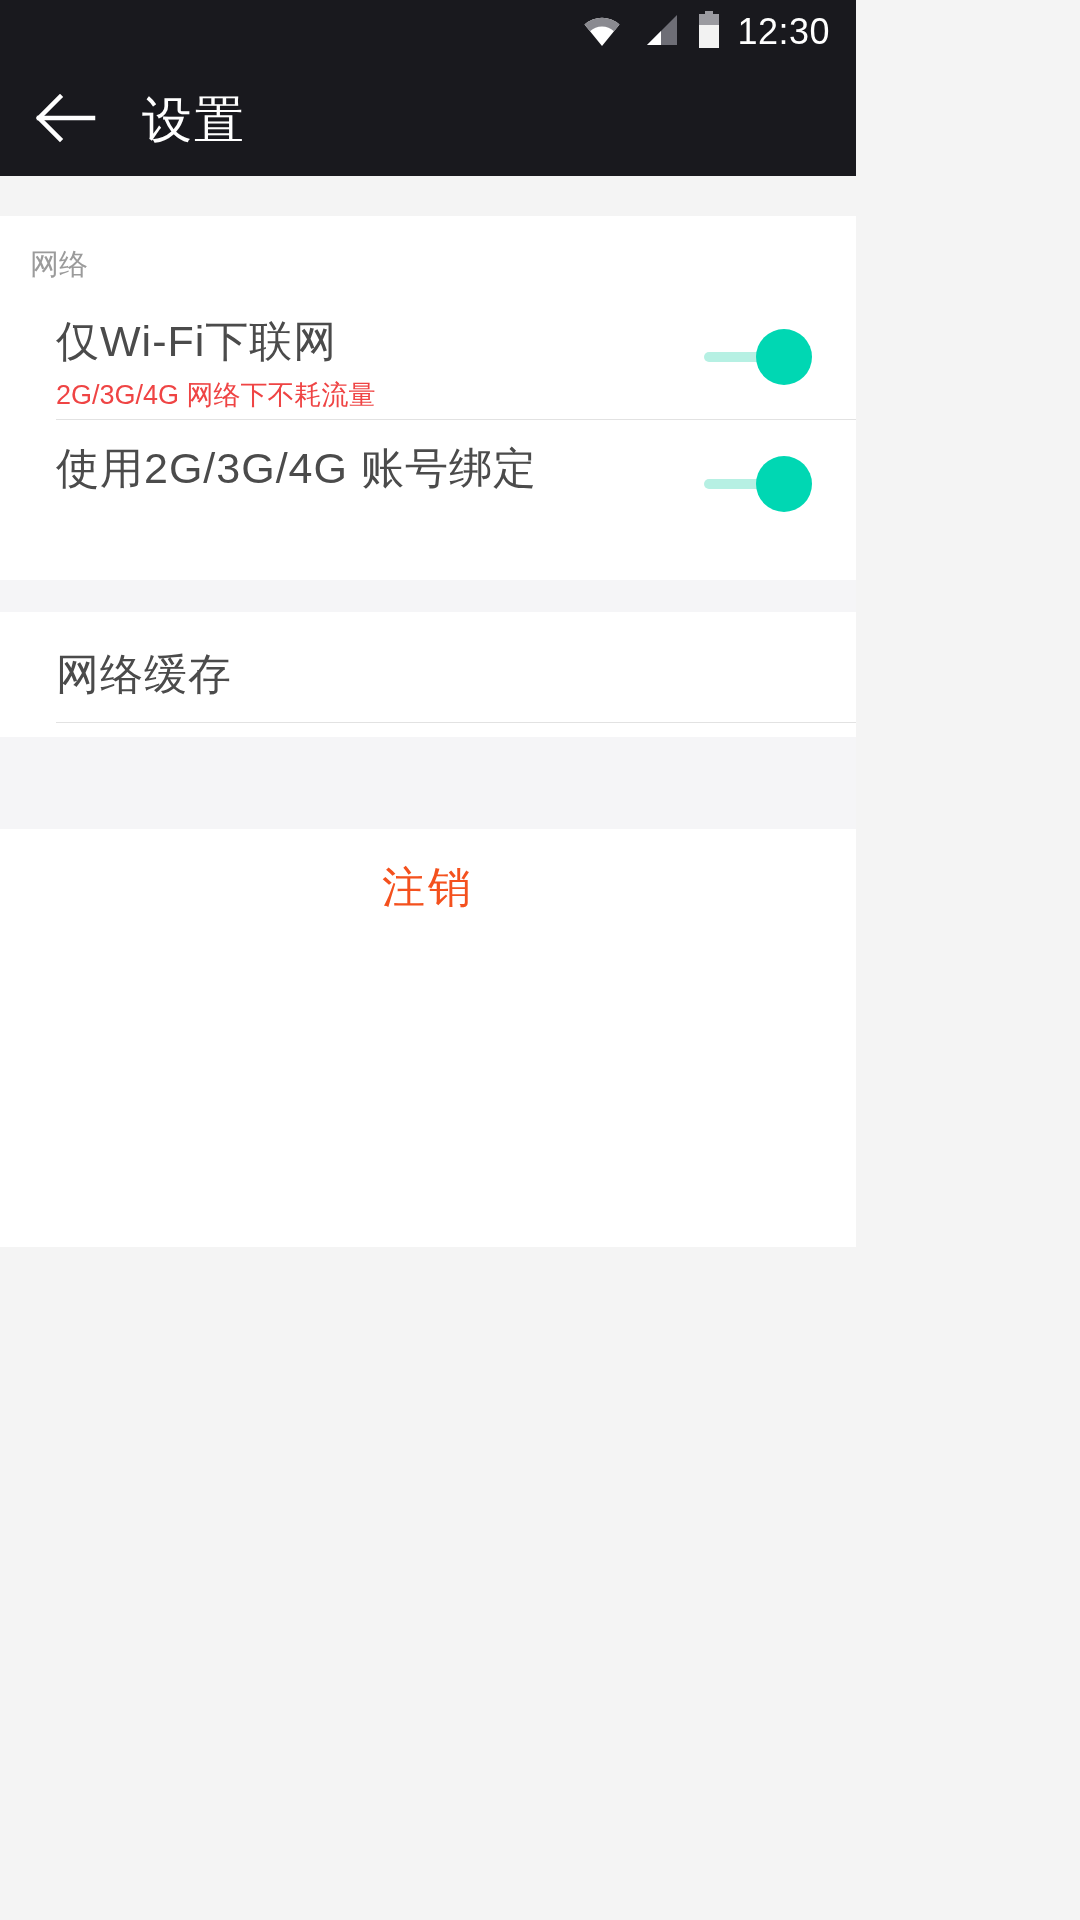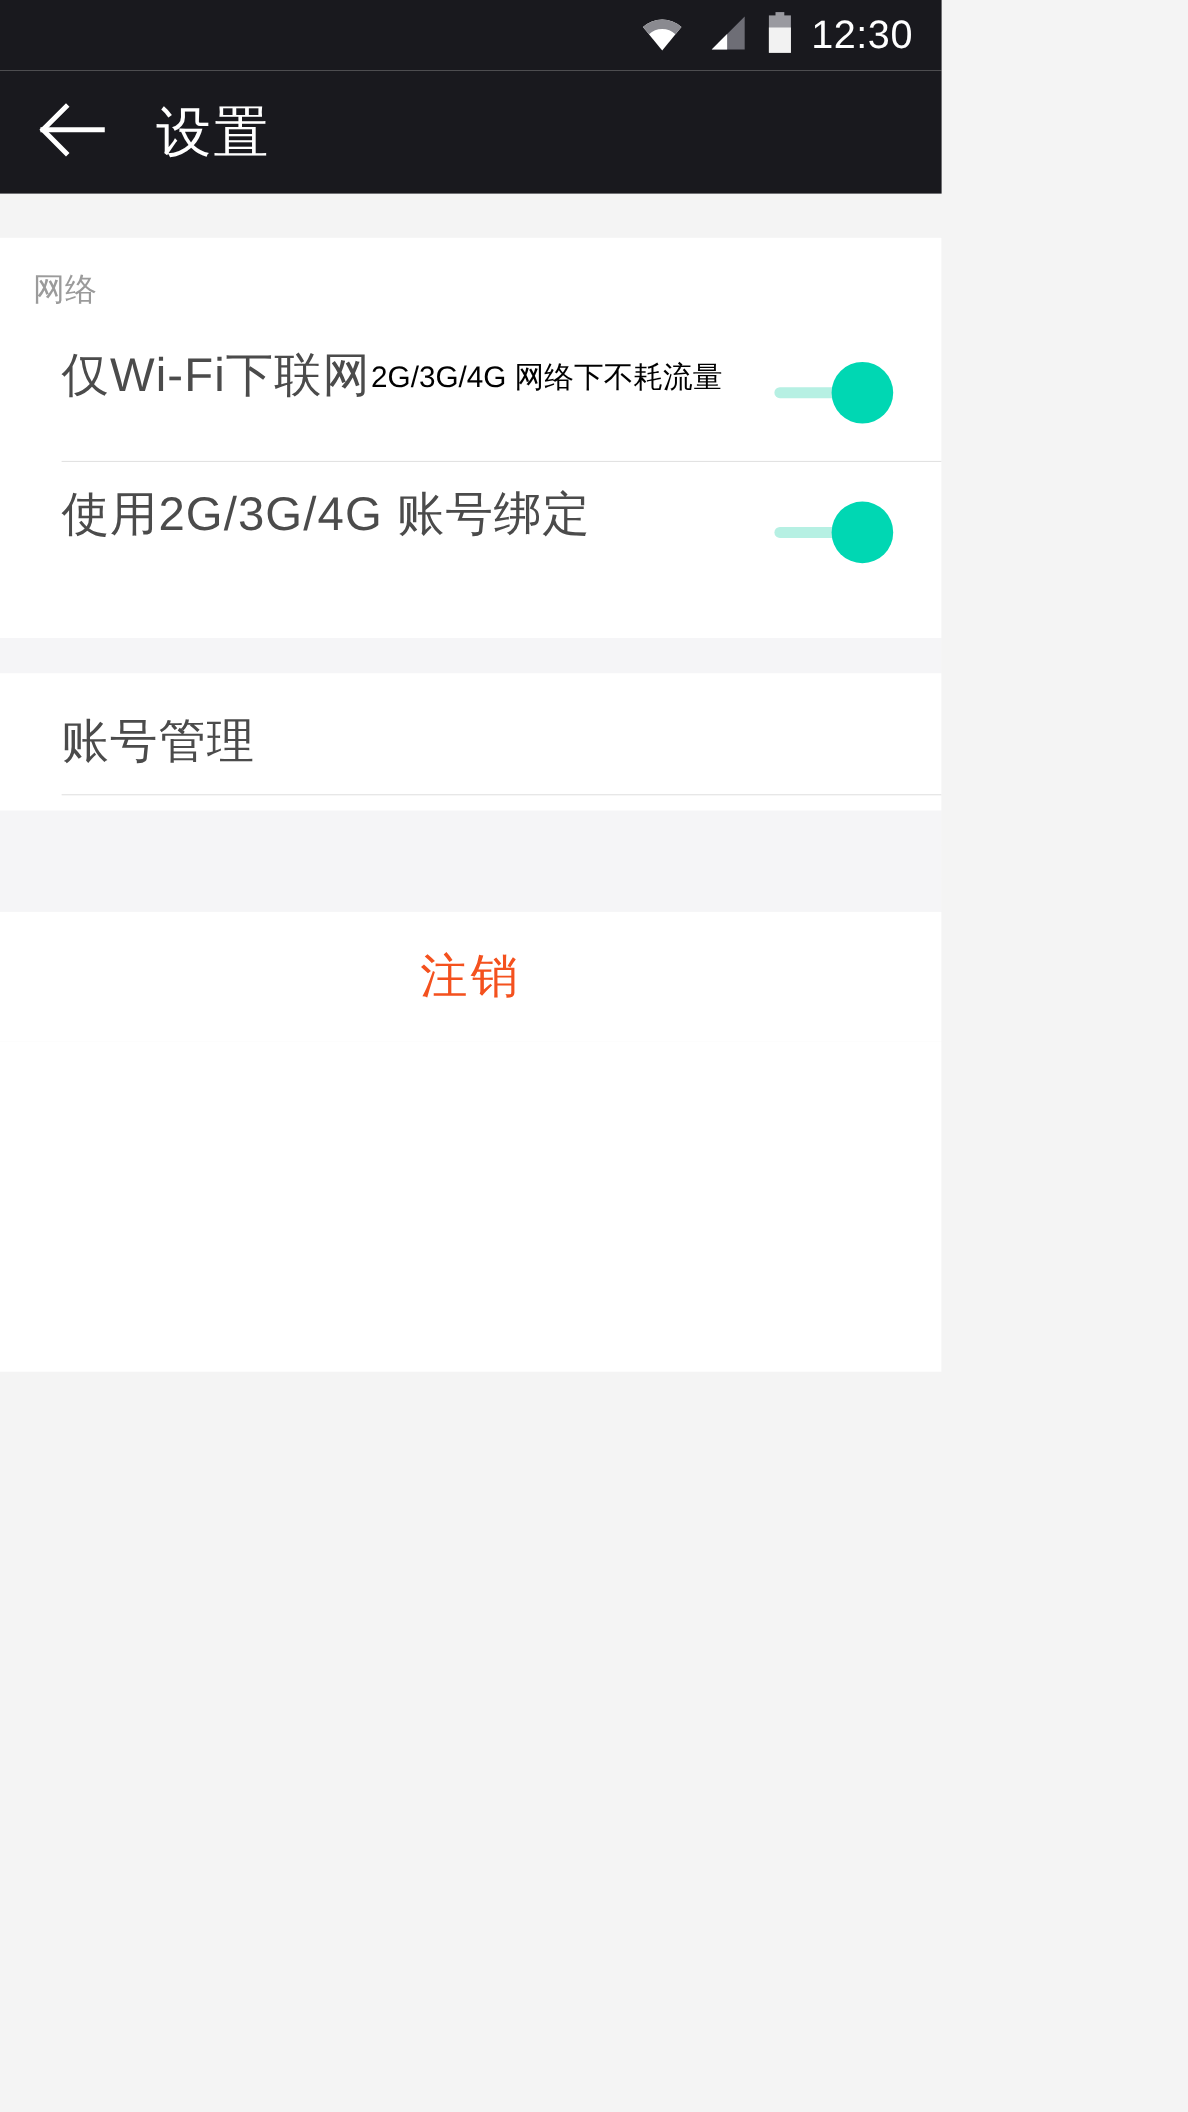--- a/index.html
+++ b/index.html
@@ -49,23 +49,23 @@
 
   .sec-header {
     color:#9B9B9B; font-size:29px; padding:34px 0 14px 30px; line-height:1;
   }
 
   .row {
     display:flex; align-items:center; justify-content:space-between;
     padding:0 44px 0 56px; position:relative; min-height:96px;
   }
   .row.tall { min-height:126px; align-items:flex-start; padding-top:22px; }
-  .row-texts { display:flex; justify-content:center; }
+  .row-texts { display:flex; flex-direction:column; justify-content:center; }
   .row-title { color:#4B4B4B; font-size:43px; line-height:1.22; letter-spacing:1px; }
-  .row-sub { color:#000000; font-size:27px; margin-top:12px; line-height:1.2; }
+  .row-sub { color:#ef4444; font-size:27px; margin-top:12px; line-height:1.2; }
 
   .divider { height:1px; background:#E2E2E2; margin-left:56px; }
 
   
   .switch { width:108px; height:56px; position:relative; flex:0 0 108px; }
   .sw-track {
     position:absolute; left:0; top:50%; transform:translateY(-50%);
     width:86px; height:10px; border-radius:5px; background:#B6F0E3;
   }
   .sw-thumb {
@@ -151,21 +151,21 @@
         </div>
       </div>
       <div style="height:34px"></div>
     </div>
 
     <div class="gap"></div>
 
     <div class="card">
       <div style="height:14px"></div>
       <div class="row">
-        <div class="row-title">账号管理</div>
+        <div class="row-title">网络缓存</div>
       </div>
       <div class="divider"></div>
       <div style="height:14px"></div>
     </div>
 
     <div class="gap"></div>
 
 
     <div class="gap-sm"></div>
 

